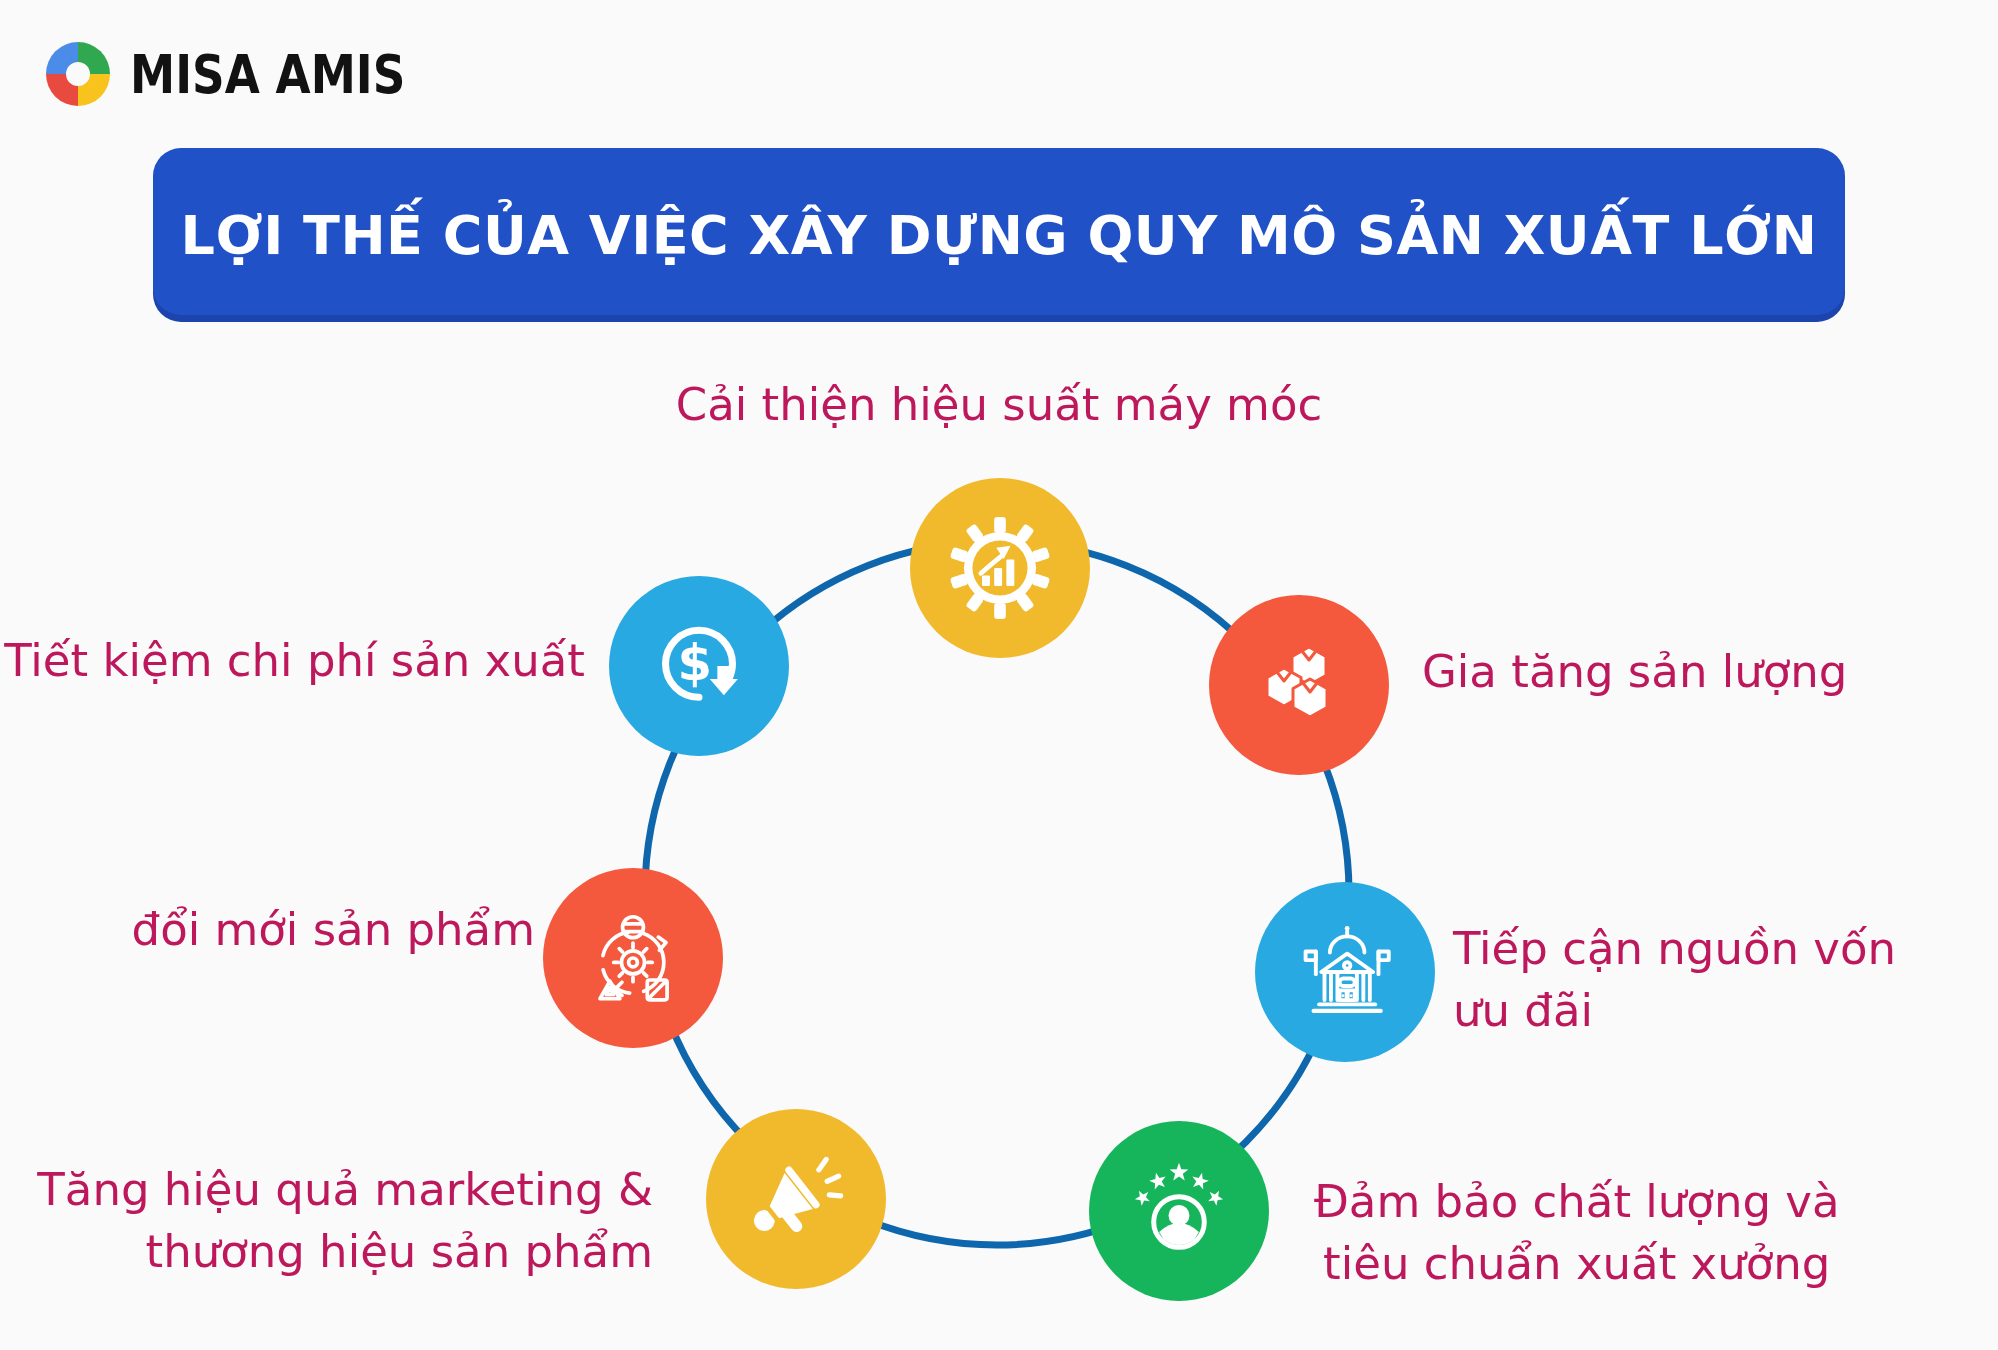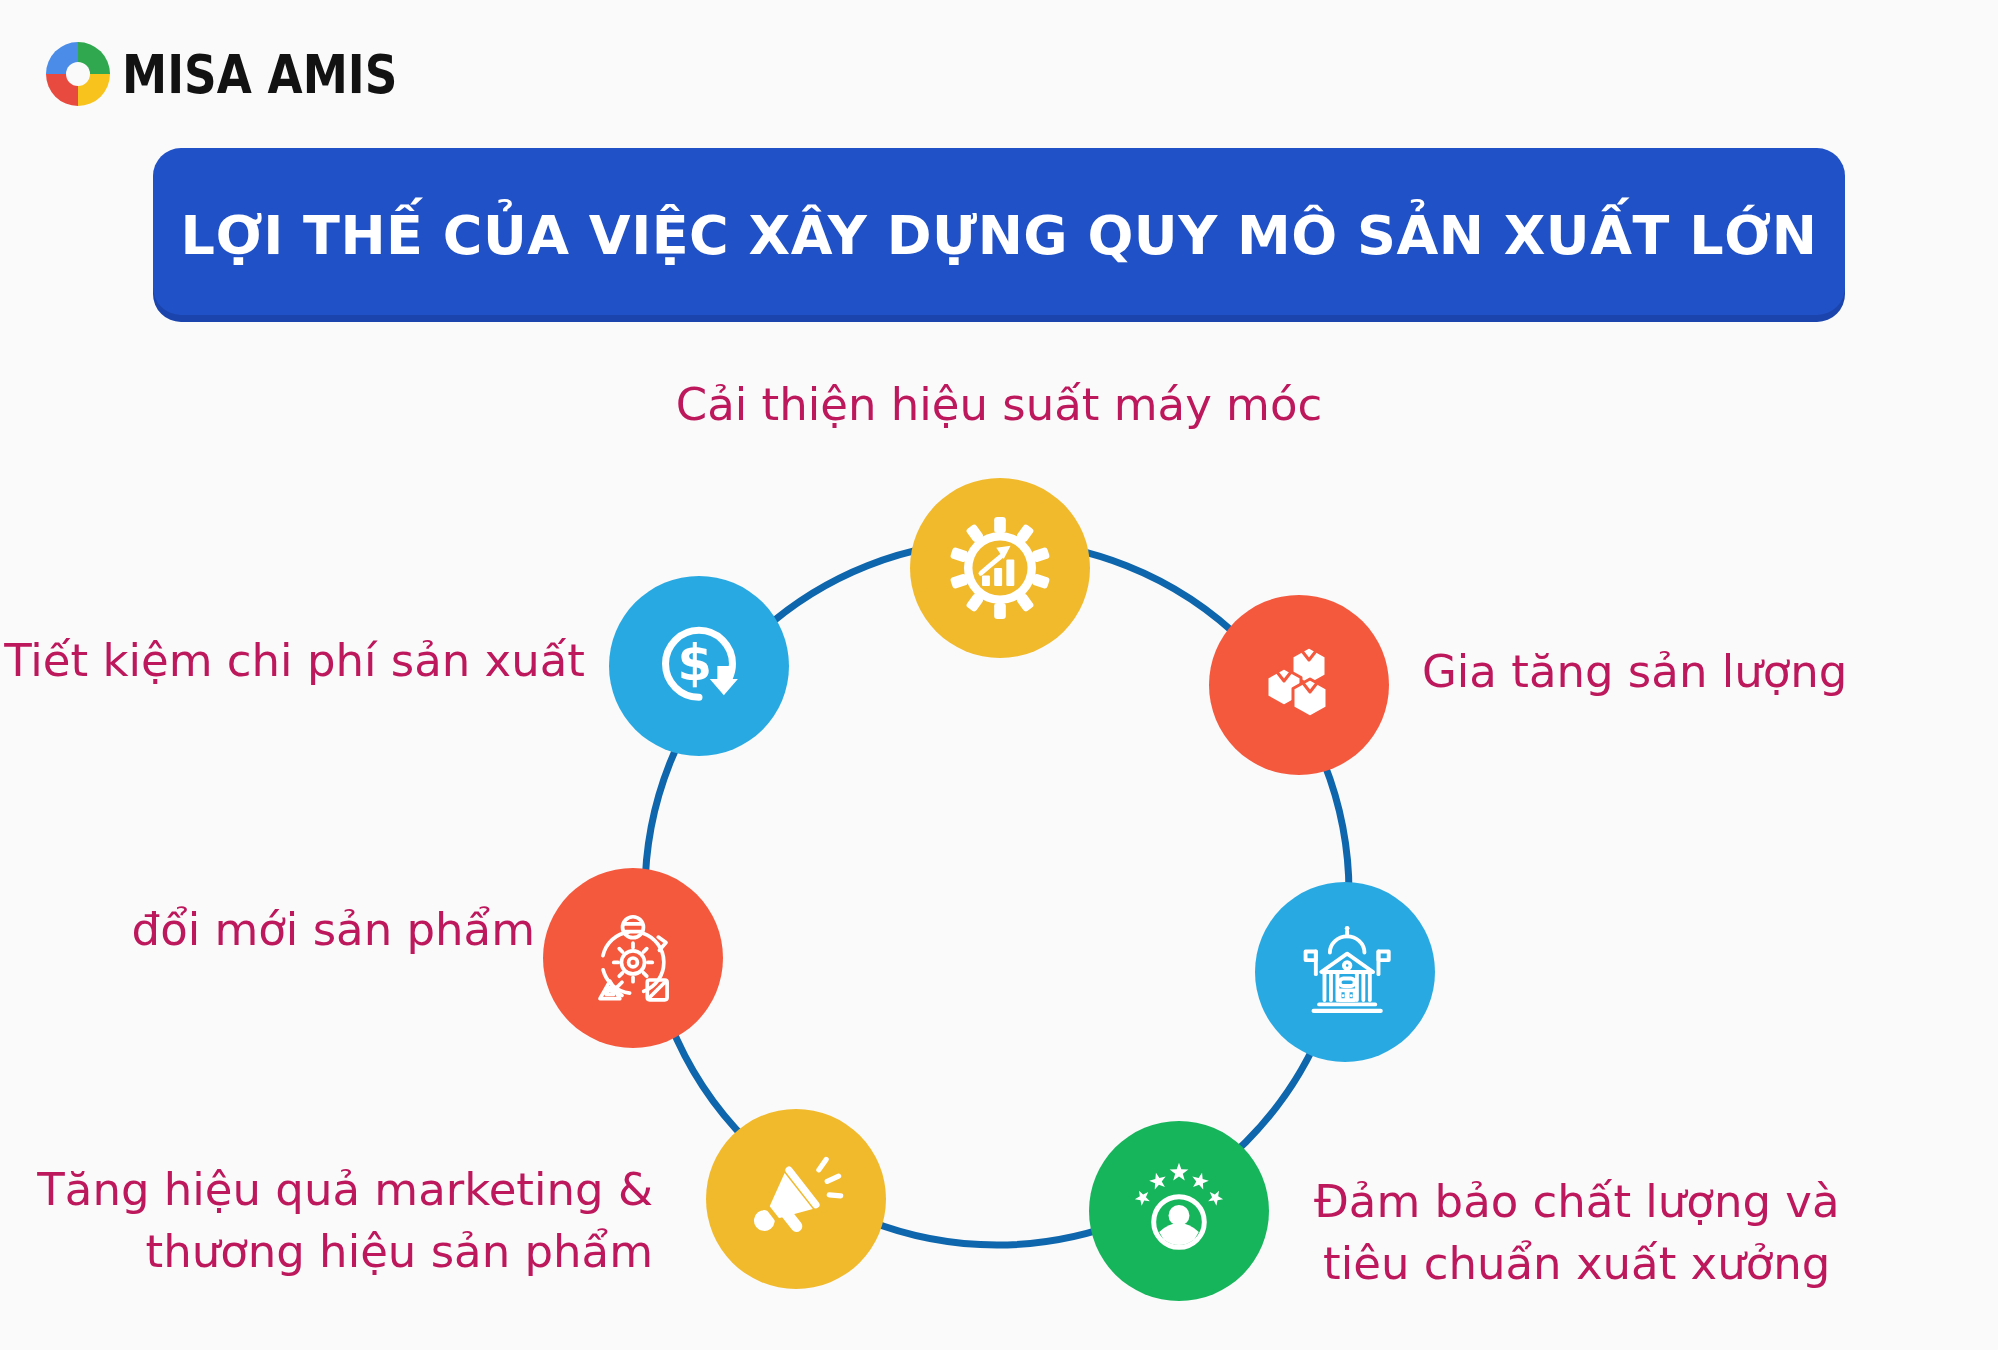--- a/index.html
+++ b/index.html
@@ -4,21 +4,21 @@
 <style>
   html,body{margin:0;padding:0;}
   body{background:#FAFAFA;}
   .stage{
     position:relative;width:1998px;height:1350px;overflow:hidden;
     background:#FAFAFA;
     font-family:"DejaVu Sans","Liberation Sans",sans-serif;
     color:#1A1A1A;
   }
   
-  .logo{position:absolute;left:46px;top:42px;display:flex;align-items:center;gap:12px;}
+  .logo{position:absolute;left:46px;top:42px;display:flex;align-items:center;gap:20px;}
   .logo-mark{
     width:64px;height:64px;border-radius:50%;position:relative;
     background:conic-gradient(from 0deg,#2FA84F 0 25%,#F7C31C 0 50%,#E94A3F 0 75%,#4A8CE8 0 100%);
   }
   .logo-mark::after{content:"";position:absolute;inset:20px;background:#FAFAFA;border-radius:50%;}
   .logo-text{
     font-size:54px;font-weight:800;color:#121212;letter-spacing:0;
     transform:scaleX(.84);transform-origin:left center;white-space:nowrap;
   }
   
@@ -227,20 +227,24 @@
   </div>
 
   <div class="label label-output">
     <span class="ln">Gia tăng sản lượng</span>
   </div>
 
   <div class="label label-rnd">
     <span class="ln">đổi mới sản phẩm</span>
   </div>
 
+  <div class="label label-capital">
+    <span class="ln">Tiếp cận nguồn vốn</span>
+    <span class="ln">ưu đãi</span>
+  </div>
 
   <div class="label label-marketing">
     <span class="ln">Tăng hiệu quả marketing &amp;</span>
     <span class="ln">thương hiệu sản phẩm</span>
   </div>
 
   <div class="label label-quality">
     <span class="ln">Đảm bảo chất lượng và</span>
     <span class="ln">tiêu chuẩn xuất xưởng</span>
   </div>

